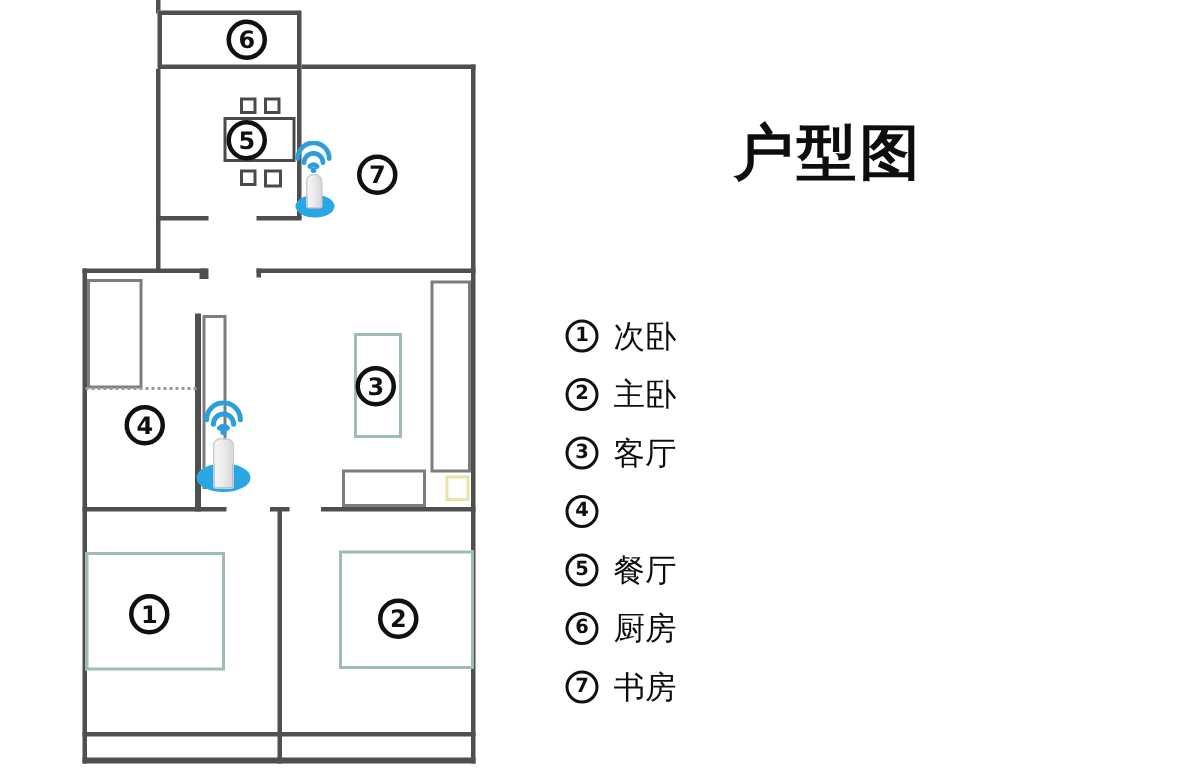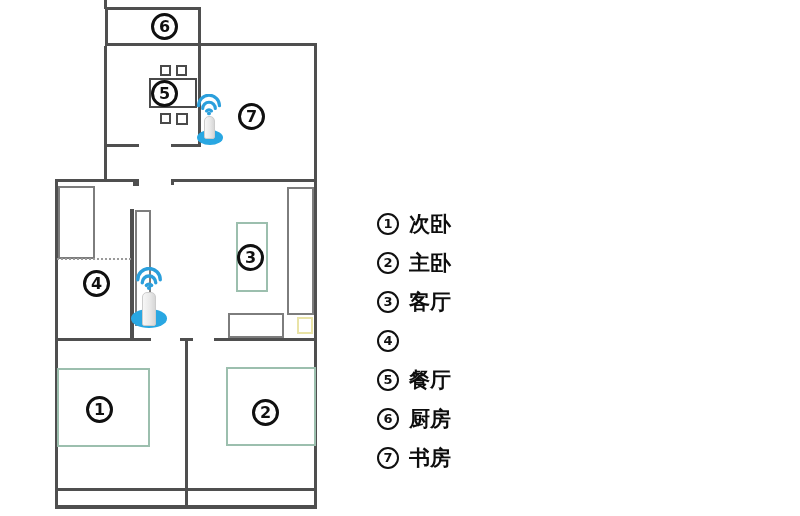--- a/index.html
+++ b/index.html
@@ -31,21 +31,21 @@
     border:1px solid #cccccc;border-radius:5px 5px 2px 2px;box-sizing:border-box;z-index:2;}
   .wifi .base{position:absolute;background:#29a7e2;border-radius:50%;z-index:1;}
 
   
   .title{position:absolute;font-weight:bold;color:#0d0d0d;font-size:40px;letter-spacing:2px;}
   .legend{position:absolute;left:377px;top:210px;}
   .legend-row{display:flex;align-items:center;height:27px;margin-bottom:12px;}
   .legend-circle{width:22px;height:22px;box-sizing:border-box;border:2.5px solid #101010;border-radius:50%;
     background:#ffffff;display:flex;align-items:center;justify-content:center;
     font-size:13px;font-weight:bold;color:#101010;flex:0 0 auto;line-height:1;}
-  .legend-label{margin-left:10px;font-size:21px;font-weight:bold;color:#0d0d0d;white-space:nowrap;}
+  .legend-label{margin-left:10px;font-size:21px;font-weight:normal;color:#0d0d0d;white-space:nowrap;}
 </style>
 </head>
 <body>
 
 <div id="stage">
 
   <div class="wall" style="left:104px;top:0;width:3px;height:9px;"></div>
   <div class="room-box" style="left:105px;top:7px;width:96px;height:39px;"></div>
   <div class="wall" style="left:201px;top:43px;width:116px;height:3px;"></div>
   <div class="wall" style="left:314px;top:43px;width:3px;height:466px;"></div>
@@ -121,20 +121,21 @@
   <div class="num-circle" style="left:151px;top:80px;">
       <span>5</span>
     </div>
   <div class="num-circle" style="left:151px;top:13px;">
       <span>6</span>
     </div>
   <div class="num-circle" style="left:238px;top:103px;">
       <span>7</span>
     </div>
 
+  <div class="title" style="left:489px;top:74px;">户型图</div>
 
   <div class="legend">
     <div class="legend-row">
       <span class="legend-circle">1</span>
       <span class="legend-label">次卧</span>
     </div>
     <div class="legend-row">
       <span class="legend-circle">2</span>
       <span class="legend-label">主卧</span>
     </div>

